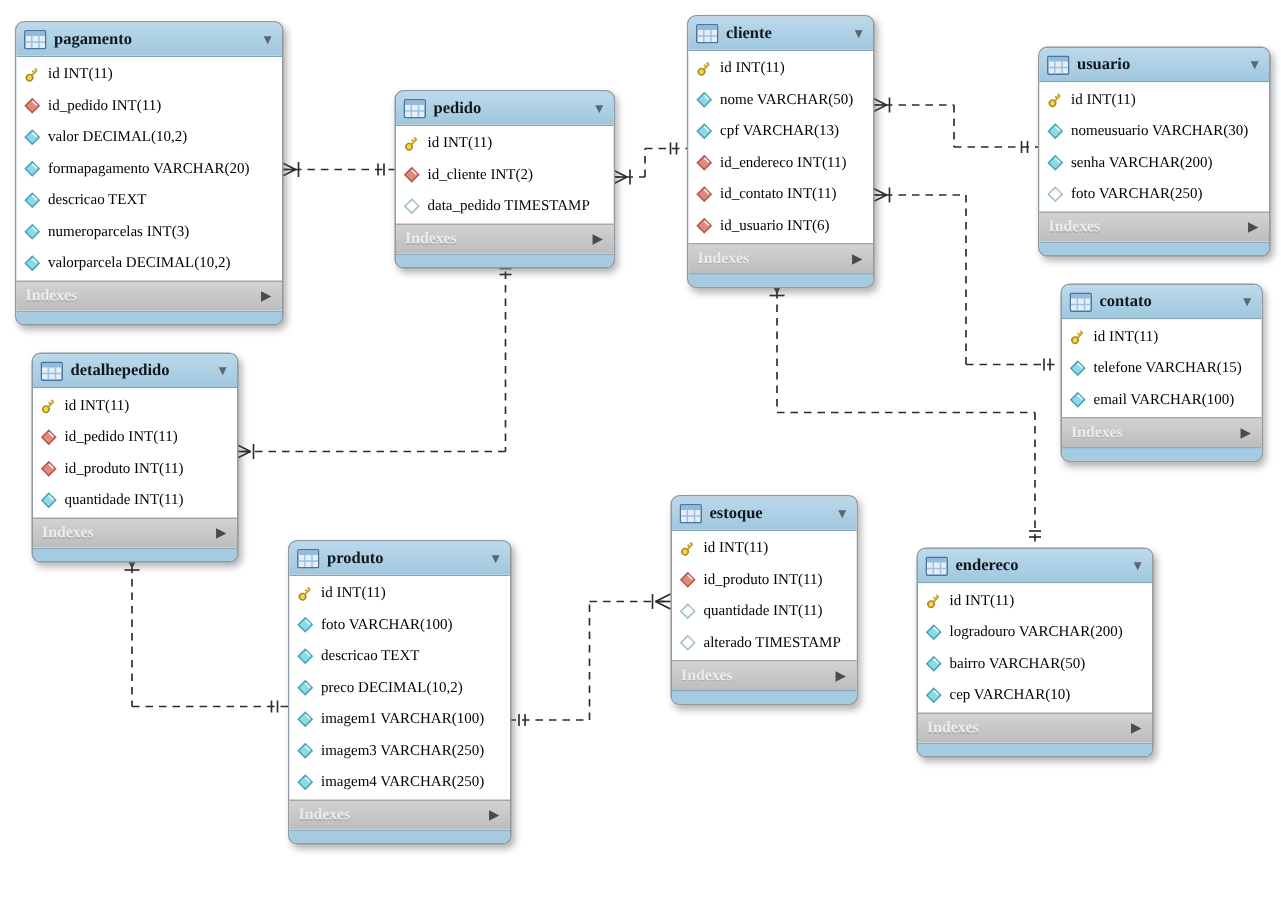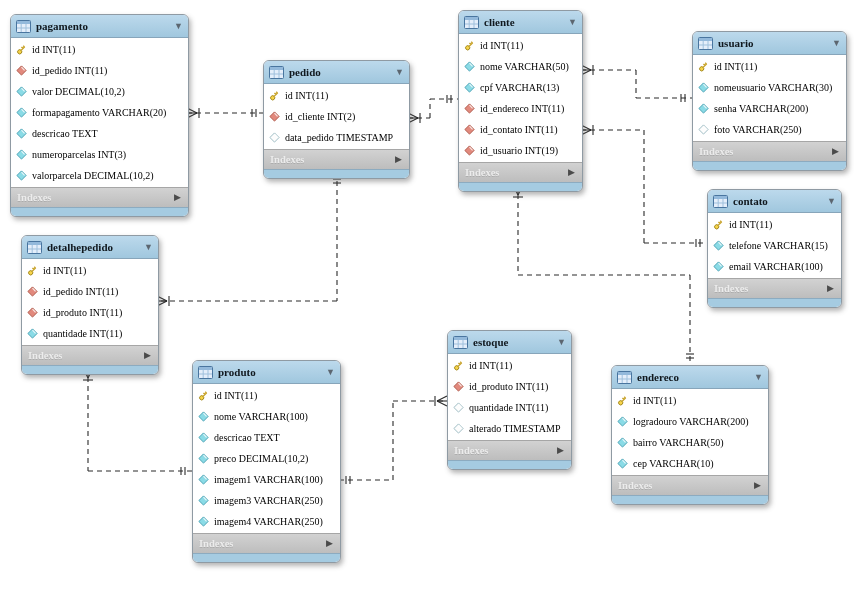--- a/index.html
+++ b/index.html
@@ -325,21 +325,21 @@
           </span>
           <span class="ctext">id_contato INT(11)</span>
         </div>
         <div class="row">
           <span class="cicon">
             <svg width="11" height="11" viewBox="0 0 11 11">
               <path d="M5.5 0.9 L10.1 5.5 L5.5 10.1 L0.9 5.5 Z" fill="#e2897d" stroke="#b05b4c"></path>
               <path d="M5.5 2.2 L8.6 5.3" stroke="rgba(255,255,255,0.8)" stroke-width="1.2" fill="none"></path>
             </svg>
           </span>
-          <span class="ctext">id_usuario INT(19)</span>
+          <span class="ctext">id_usuario INT(6)</span>
         </div>
       </div>
       <div class="tbl-indexes">
         <span class="idx-label">Indexes</span>
         <span class="expand">▶</span>
       </div>
       <div class="tbl-footer"></div>
     </div>
     <div class="tbl" style="left: 692px; top: 31px; width: 153px;">
       <div class="tbl-header">
@@ -538,21 +538,21 @@
           </span>
           <span class="ctext">id INT(11)</span>
         </div>
         <div class="row">
           <span class="cicon">
             <svg width="11" height="11" viewBox="0 0 11 11">
               <path d="M5.5 0.9 L10.1 5.5 L5.5 10.1 L0.9 5.5 Z" fill="#8adbe6" stroke="#4aa3b5"></path>
               <path d="M5.5 2.2 L8.6 5.3" stroke="rgba(255,255,255,0.8)" stroke-width="1.2" fill="none"></path>
             </svg>
           </span>
-          <span class="ctext">nome VARCHAR(100)</span>
+          <span class="ctext">foto VARCHAR(100)</span>
         </div>
         <div class="row">
           <span class="cicon">
             <svg width="11" height="11" viewBox="0 0 11 11">
               <path d="M5.5 0.9 L10.1 5.5 L5.5 10.1 L0.9 5.5 Z" fill="#8adbe6" stroke="#4aa3b5"></path>
               <path d="M5.5 2.2 L8.6 5.3" stroke="rgba(255,255,255,0.8)" stroke-width="1.2" fill="none"></path>
             </svg>
           </span>
           <span class="ctext">descricao TEXT</span>
         </div>

